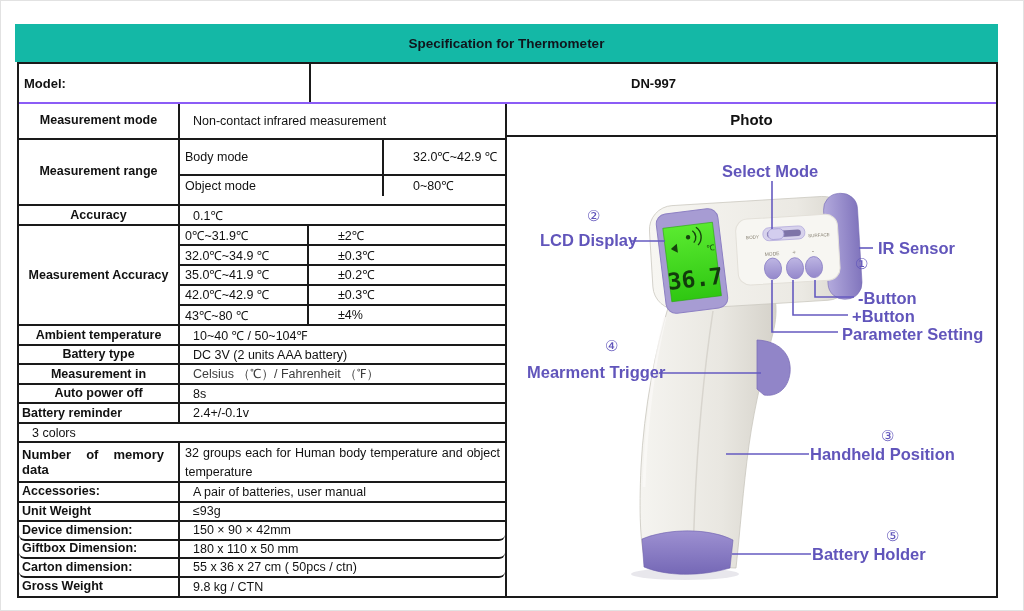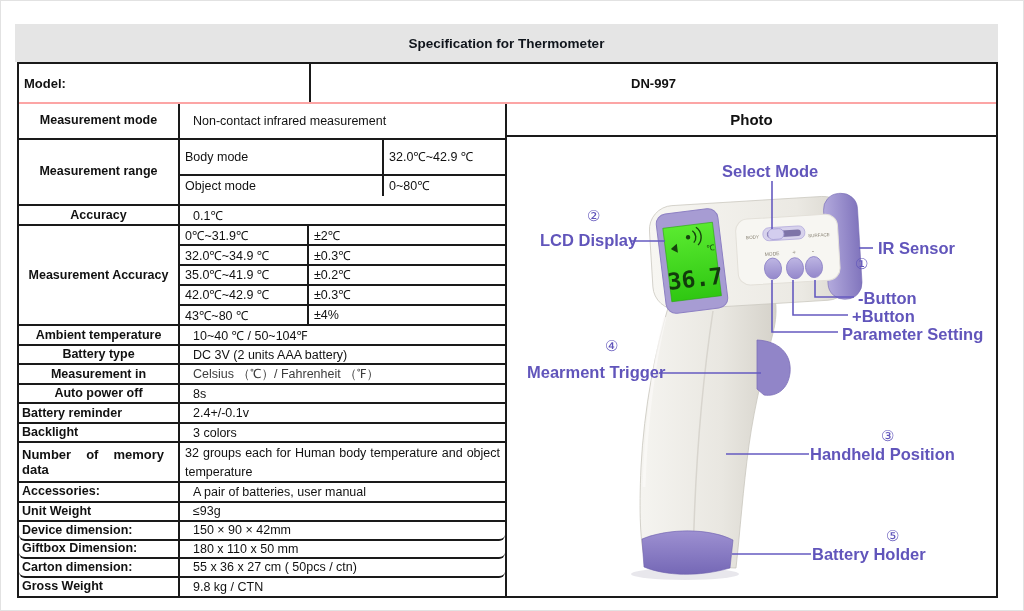--- a/index.html
+++ b/index.html
@@ -4,28 +4,28 @@
 <style>
   * { box-sizing: border-box; margin: 0; padding: 0; }
   html,body { background:#ffffff; }
   .page {
     position: relative; width: 1024px; height: 611px; background:#fff;
     border:1px solid #e2e2e2; overflow:hidden;
     font-family:"Liberation Sans", sans-serif; color:#111;
   }
   .titlebar {
     position:absolute; left:14px; top:23px; width:983px; height:38px;
-    background:#e5e5e5; display:flex; align-items:center; justify-content:center;
+    background:#14b8a6; display:flex; align-items:center; justify-content:center;
     font-weight:bold; font-size:13.5px; color:#10151c;
   }
   .sheet {
     position:absolute; left:16px; top:61px; width:981px; height:536px;
     border:2px solid #1a1a1a; background:#fff; display:flex; flex-direction:column;
   }
-  .model-row { height:40px; border-bottom:2px solid #fca5a5; display:flex; }
+  .model-row { height:40px; border-bottom:2px solid #8b5cf6; display:flex; }
   .model-label { width:292px; border-right:2px solid #1a1a1a; display:flex; align-items:center;
     padding-left:5px; font-weight:bold; font-size:13px; }
   .model-value { flex:1; display:flex; align-items:center; justify-content:center;
     font-weight:bold; font-size:13px; }
   .body-flex { display:flex; height:492px; }
   .left-specs { width:488px; border-right:2px solid #1a1a1a; display:flex; flex-direction:column; }
   .photo-col { flex:1; display:flex; flex-direction:column; }
   .photo-header { height:37px; border-bottom:2px solid #1a1a1a; display:flex;
     align-items:center; justify-content:center; font-weight:bold; font-size:15px; }
   .photo-area { flex:1; position:relative; background:#fff; }
@@ -36,21 +36,21 @@
   .grow { display:flex; border-bottom:2px solid #1a1a1a; }
   .grow.last { border-bottom:none; }
   .nb { border-bottom:none !important; }
 
   .lbl { width:161px; border-right:2px solid #1a1a1a; display:flex; align-items:center;
     padding:0 3px; font-weight:bold; font-size:12.5px; line-height:1.2; }
   .lbl.c { justify-content:center; text-align:center; }
   .val { flex:1; display:flex; align-items:center; padding:0 13px; font-size:12.5px; }
   .sub1 { border-right:2px solid #1a1a1a; display:flex; align-items:center; padding:0 5px; font-size:12.5px; }
   .w204 { width:204px; } .w129 { width:129px; }
-  .sub2 { flex:1; display:flex; align-items:center; padding:0 5px; font-size:12.5px; }
+  .sub2 { flex:1; display:flex; align-items:center; padding:0 5px; font-size:12.5px;margin-left:24px; }
 
   .h37{height:37px;} .h36{height:36px;} .h58{height:68px;} .h21{height:21px;}
   .h100{height:100px;} .h20{height:20px;} .h40{height:40px;} .h19{height:19px;border-radius:6px;}
 
   .mem-label { font-size:13px; padding-right:14px; text-align:justify; align-items:center; }
   .mem-val { font-size:12.5px; display:block; padding:1px 5px; text-align:justify; line-height:1.5; }
 
   
   .callout { position:absolute; color:#6155bb; font-weight:bold; font-size:16.5px;
     line-height:1; white-space:nowrap; }
@@ -138,21 +138,20 @@
         </div>
         <div class="srow h20">
           <div class="lbl c">Auto power off</div>
           <div class="val">8s</div>
         </div>
         <div class="srow h20">
           <div class="lbl">Battery reminder</div>
           <div class="val">2.4+/-0.1v</div>
         </div>
         <div class="srow h20">
-          <div class="lbl">Backlight</div>
           <div class="val">3 colors</div>
         </div>
 
         <div class="srow h40">
           <div class="lbl mem-label">Number of memory data</div>
           <div class="val mem-val">32 groups each for Human body temperature and object temperature</div>
         </div>
 
         <div class="srow h20">
           <div class="lbl">Accessories:</div>

